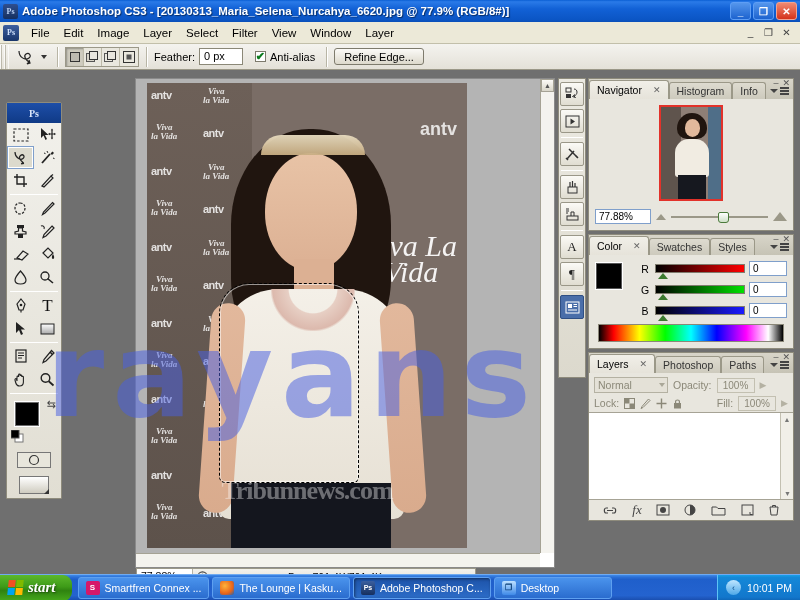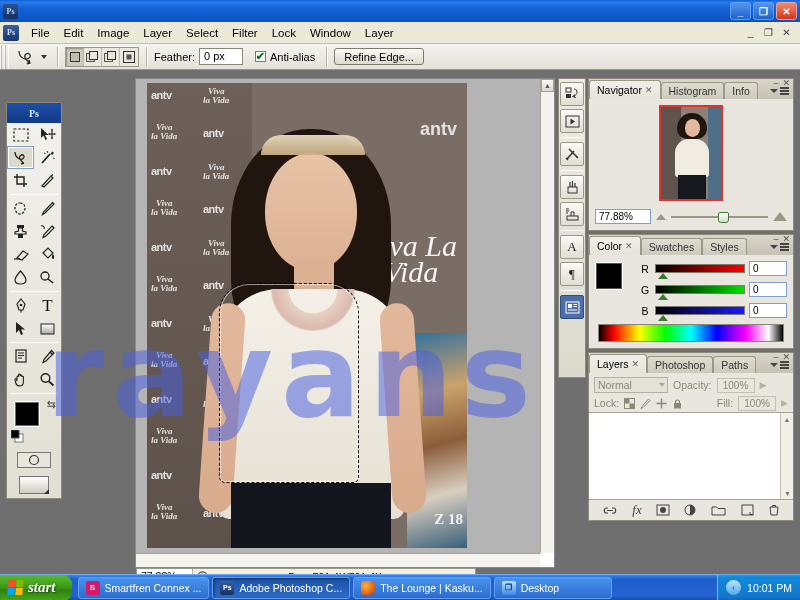--- a/index.html
+++ b/index.html
@@ -177,21 +177,21 @@
   .dk-div { height:1px; background:#a6a395; border-bottom:1px solid #fff; margin:4px 2px; }
 
   
   .panels { position:absolute; left:588px; top:8px; width:206px; }
   .panel { background:#e8e6de; border:1px solid #8e8b7c; margin-bottom:3px; }
   .panel-tabs { display:flex; align-items:flex-end; height:20px;
                 background:linear-gradient(to bottom,#d8d5c9,#c6c3b5); position:relative; }
   .ptab { height:17px; padding:0 7px; margin-top:3px;
           background:linear-gradient(to bottom,#dedbd0,#cdcabd);
           border:1px solid #9b9888; border-bottom:none; border-radius:3px 3px 0 0;
-          font-size:10.5px; color:#333; display:flex;align-items:center; gap:3px; }
+          font-size:10.5px; color:#333; display:flex;align-items:center; gap:11px; }
   .ptab.active { background:linear-gradient(to bottom,#f1efe8,#e6e3da); color:#000; height:19px; margin-top:1px; }
   .ptab .x { font-size:9px; color:#666; }
   .pmenu { position:absolute; right:4px; top:4px; display:flex; align-items:center; gap:2px; }
   .pmenu .tri { width:0;height:0;border-left:4px solid transparent;border-right:4px solid transparent;border-top:4px solid #444; }
   .pmenu .lines { display:flex;flex-direction:column;gap:1.5px; }
   .pmenu .lines i { display:block;width:9px;height:1.5px;background:#444; }
   .panel-head-btns { position:absolute; right:3px; top:1px; font-size:9px; color:#555; display:flex; gap:4px; }
 
   
   .nav-body { padding:6px; }
@@ -268,36 +268,37 @@
               display:flex;align-items:center;justify-content:center;font-size:9px; }
   svg { display:block; }
 </style>
 </head>
 <body>
 
 <div id="app">
 
   <div class="titlebar">
     <div class="ps-logo-sm">Ps</div>
+    <div class="title-text">Adobe Photoshop CS3 - [20130313_Maria_Selena_Nurcahya_6620.jpg @ 77.9% (RGB/8#)]</div>
     <div class="winbtns">
       <div class="wb">_</div>
       <div class="wb">❐</div>
       <div class="wb close">✕</div>
     </div>
   </div>
 
   <div class="menubar">
     <div class="menu-ps">Ps</div>
     <div class="menu-item">File</div>
     <div class="menu-item">Edit</div>
     <div class="menu-item">Image</div>
     <div class="menu-item">Layer</div>
     <div class="menu-item">Select</div>
     <div class="menu-item">Filter</div>
-    <div class="menu-item">Lock</div>
+    <div class="menu-item">View</div>
     <div class="menu-item">Window</div>
     <div class="menu-item">Layer</div>
     <div class="mdibtns">
       <div class="mdib">_</div>
       <div class="mdib">❐</div>
       <div class="mdib">✕</div>
     </div>
   </div>
 
   <div class="optionsbar">
@@ -542,34 +543,32 @@
             <div class="logo-tile viva" style="left:56px;top:308px;">Viva<br>la Vida</div>
             <div class="logo-tile viva" style="left:4px;top:344px;">Viva<br>la Vida</div>
             <div class="logo-tile antv" style="left:56px;top:348px;">antv</div>
             <div class="logo-tile antv" style="left:4px;top:386px;">antv</div>
             <div class="logo-tile viva" style="left:56px;top:384px;">Viva<br>la Vida</div>
             <div class="logo-tile viva" style="left:4px;top:420px;">Viva<br>la Vida</div>
             <div class="logo-tile antv" style="left:56px;top:424px;">antv</div>
           </div>
           <div class="antv-right">antv</div>
           <div class="vivabig">Viva La Vida</div>
-          <div class="poster">
-            <div class="poster-txt">Z 18</div>
-          </div>
           <div class="person">
             <div class="hair"></div>
             <div class="face"></div>
             <div class="headband"></div>
             <div class="neck"></div>
             <div class="shoulders"></div>
             <div class="necklace"></div>
             <div class="arm-l"></div>
             <div class="arm-r"></div>
             <div class="jeans"></div>
           </div>
+          <div class="tribun">Tribunnews.com</div>
           <div class="marching"></div>
         </div>
       </div>
       <div class="doc-vscroll">
         <div class="sb-arrow">▲</div>
       </div>
       <div class="doc-hscroll"></div>
       <div class="doc-status">
         <div class="ds-zoom">77.88%</div>
         <div style="width:18px;display:flex;align-items:center;justify-content:center;">
@@ -860,29 +859,29 @@
           <i style="background:#00a4ef"></i>
           <i style="background:#ffb900"></i>
       </span>
       <span>start</span>
     </div>
     <div class="tasks">
       <div class="task">
         <span class="task-ico" style="background:#d6186a">S</span>
         <span>Smartfren Connex ...</span>
       </div>
+      <div class="task">
+        <span class="task-ico" style="background:radial-gradient(circle at 35% 35%,#ffb33a,#e8641a 60%,#1d64b5)"></span>
+        <span>The Lounge | Kasku...</span>
+      </div>
       <div class="task active">
         <span class="task-ico" style="background:linear-gradient(to bottom,#3a5f9f,#16305f);font-size:7px">Ps</span>
         <span>Adobe Photoshop C...</span>
       </div>
       <div class="task">
-        <span class="task-ico" style="background:radial-gradient(circle at 35% 35%,#ffb33a,#e8641a 60%,#1d64b5)"></span>
-        <span>The Lounge | Kasku...</span>
-      </div>
-      <div class="task">
         <span class="task-ico" style="background:linear-gradient(to bottom,#bfe2ff,#3f8ae8);font-size:8px;color:#0a3f78">❐</span>
         <span>Desktop</span>
       </div>
     </div>
     <div class="tray">
       <span class="tray-ico">‹</span>
       <span>10:01 PM</span>
     </div>
   </div>
 

